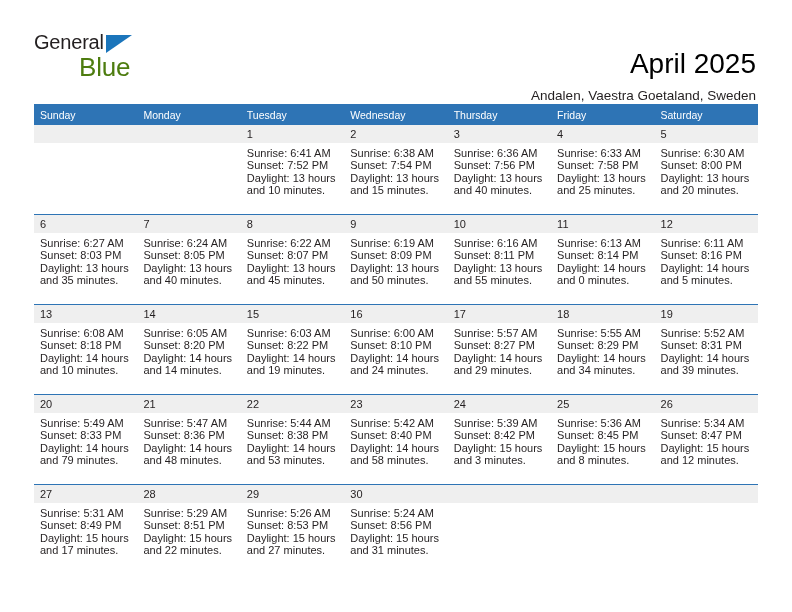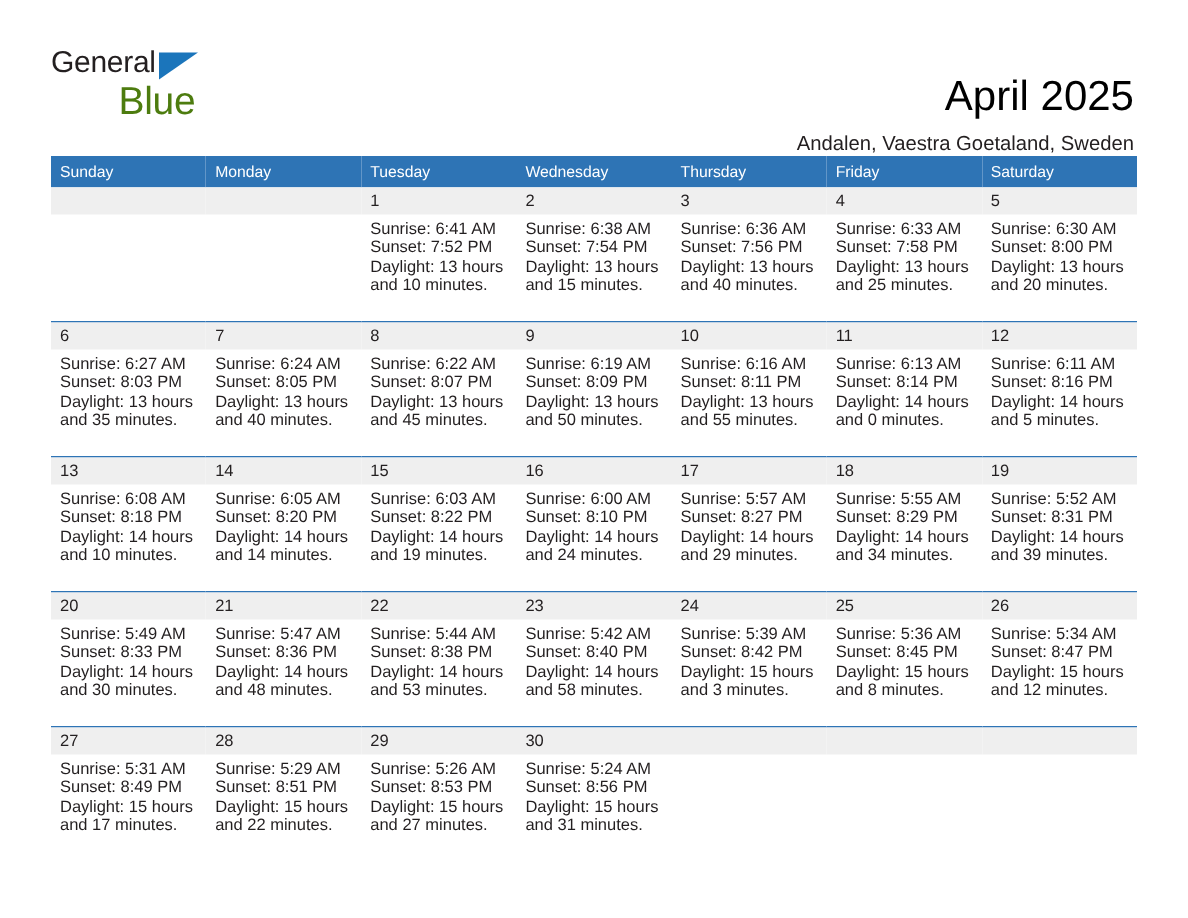--- a/index.html
+++ b/index.html
@@ -425,21 +425,21 @@
           </td>
         </tr>
         <tr class="week-row">
           <td>
             <div class="cell">
               <div class="daynum">20</div>
               <div class="info">
                 <div>Sunrise: 5:49 AM</div>
                 <div>Sunset: 8:33 PM</div>
                 <div>Daylight: 14 hours</div>
-                <div>and 30 minutes.</div>
+                <div>and 79 minutes.</div>
               </div>
             </div>
           </td>
           <td>
             <div class="cell">
               <div class="daynum">21</div>
               <div class="info">
                 <div>Sunrise: 5:47 AM</div>
                 <div>Sunset: 8:36 PM</div>
                 <div>Daylight: 14 hours</div>

